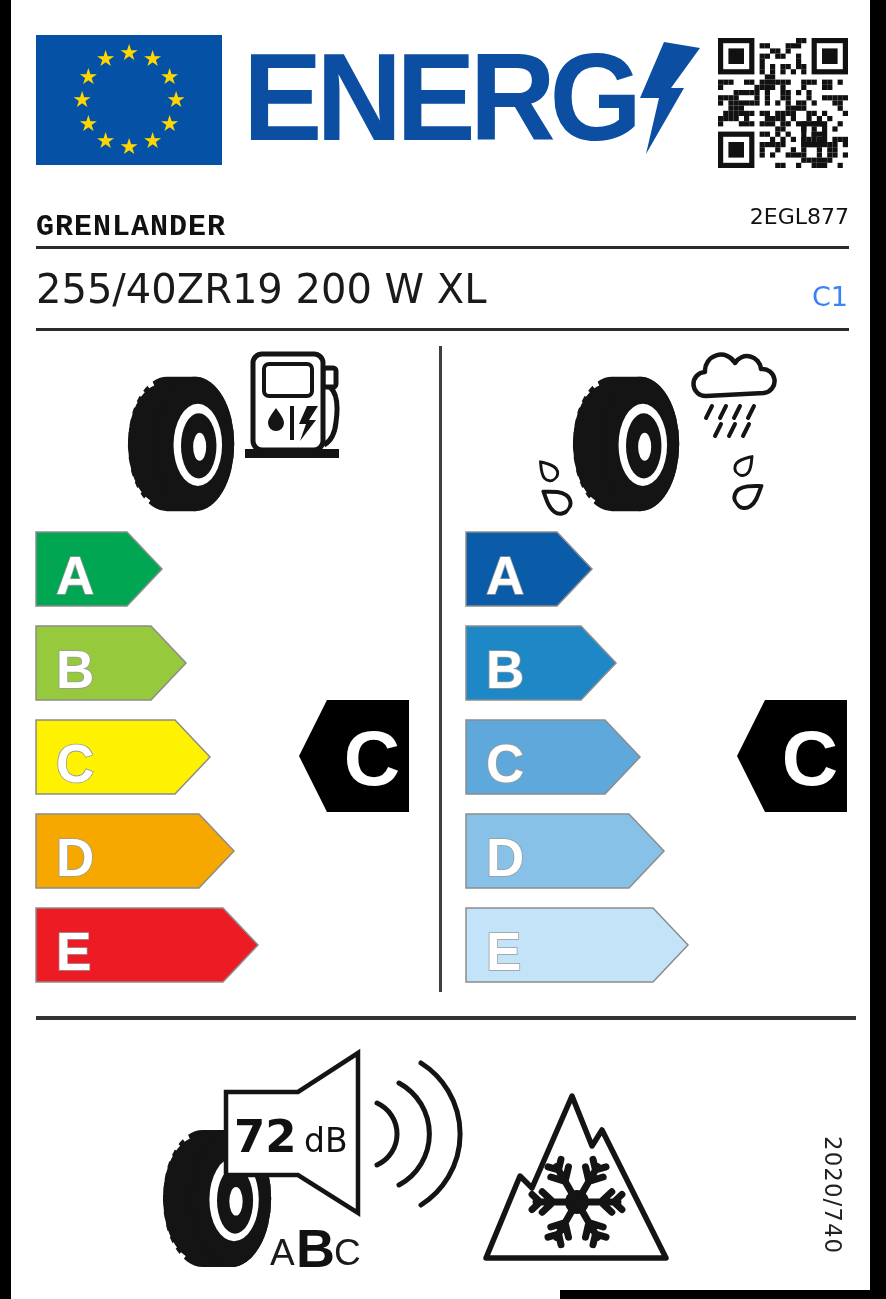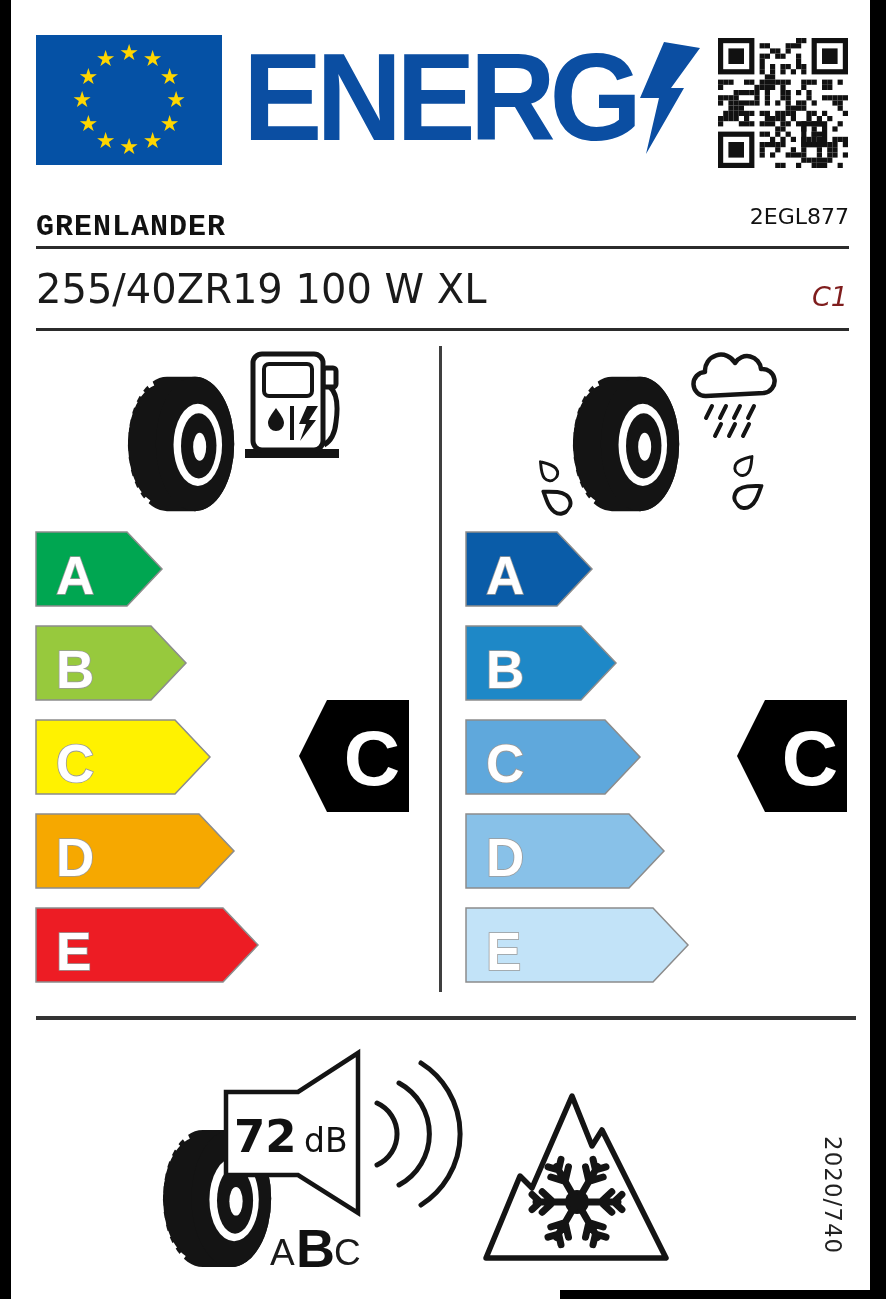--- a/index.html
+++ b/index.html
@@ -14,21 +14,21 @@
   #euflag .star{position:absolute;color:#ffd600;font-family:"DejaVu Sans",sans-serif;font-size:22px;line-height:22px;width:22px;height:22px;text-align:center;transform:translate(-11px,-11px);}
   #energ{
     position:absolute;left:243px;top:38px;height:118px;line-height:114px;
     font-family:"Liberation Sans",sans-serif;font-weight:bold;font-size:119px;
     letter-spacing:-6px;color:#0b4ea2;transform:scaleY(1.04);transform-origin:left top;
   }
   #brand{position:absolute;left:36px;top:203px;font-family:Liberation Mono, monospace;font-weight:bold;font-size:30px;letter-spacing:1px;color:#111;margin-top:7px;}
   #modelcode{position:absolute;right:37px;top:204px;font-family:"DejaVu Sans",sans-serif;font-size:22px;color:#111;}
   .hrule{position:absolute;left:36px;width:813px;height:3px;background:#2b2b2b;}
   #tiresize{position:absolute;left:36px;top:266px;font-family:"DejaVu Sans",sans-serif;font-size:40px;letter-spacing:0px;color:#1a1a1a;}
-  #tireclass{position:absolute;right:38px;top:281px;font-family:"DejaVu Sans",sans-serif;font-size:27px;color:#7f1d1d;font-style:italic;}
+  #tireclass{position:absolute;right:38px;top:281px;font-family:"DejaVu Sans",sans-serif;font-size:27px;color:#3b82f6;}
   #vdivider{position:absolute;left:439px;top:346px;width:3px;height:646px;background:#3f3f3f;}
   #hrule3{position:absolute;left:36px;top:1016px;width:820px;height:4px;background:#333;}
   svg.grade{position:absolute;overflow:visible;}
   .grade-letter{font-family:"Liberation Sans",sans-serif;font-weight:bold;font-size:53px;fill:#ffffff;stroke:#9a9a9a;stroke-width:1.6px;paint-order:stroke;}
   .rating-letter{font-family:"Liberation Sans",sans-serif;font-weight:bold;font-size:78px;fill:#ffffff;}
   .spk-num{font-family:"DejaVu Sans",sans-serif;font-weight:bold;font-size:45px;fill:#111;}
   .spk-unit{font-family:"DejaVu Sans",sans-serif;font-size:33px;fill:#111;}
   .abc-sm{font-family:"Liberation Sans",sans-serif;font-size:37px;fill:#1a1a1a;}
   .abc-big{font-family:"Liberation Sans",sans-serif;font-weight:bold;font-size:54px;fill:#111;}
   #regnum{
@@ -287,21 +287,21 @@
       <rect x="93.6" y="124.8" width="5.2" height="5.2" fill="#111"></rect>
       <rect x="98.8" y="124.8" width="5.2" height="5.2" fill="#111"></rect>
       <rect x="104.0" y="124.8" width="5.2" height="5.2" fill="#111"></rect>
       <rect x="119.6" y="124.8" width="5.2" height="5.2" fill="#111"></rect>
     </svg>
 
   <div id="brand">GRENLANDER</div>
   <div id="modelcode">2EGL877</div>
   <div class="hrule" style="top:246px;"></div>
 
-  <div id="tiresize">255/40ZR19 100 W XL</div>
+  <div id="tiresize">255/40ZR19 200 W XL</div>
   <div id="tireclass">C1</div>
   <div class="hrule" style="top:328px;"></div>
 
   <svg width="0" height="0" style="position:absolute">
     <defs>
       <symbol id="tire" viewBox="0 0 120 150">
         <path d="M45,3 A42,72 0 0 0 45,147 L75,147 A42,72 0 0 0 75,3 Z" fill="#141414"></path>
         <ellipse cx="75" cy="75" rx="42" ry="72" fill="#141414"></ellipse>
         <path d="M30,9 A40,68 0 0 0 30,141" fill="none" stroke="#fff" stroke-width="7" stroke-dasharray="7,7"></path>
         <path d="M13,17 A38,64 0 0 0 13,133" fill="none" stroke="#fff" stroke-width="6" stroke-dasharray="6,7"></path>

